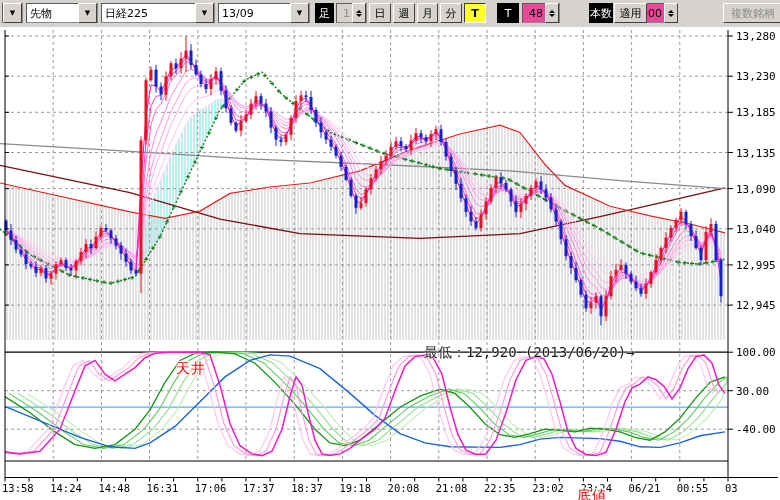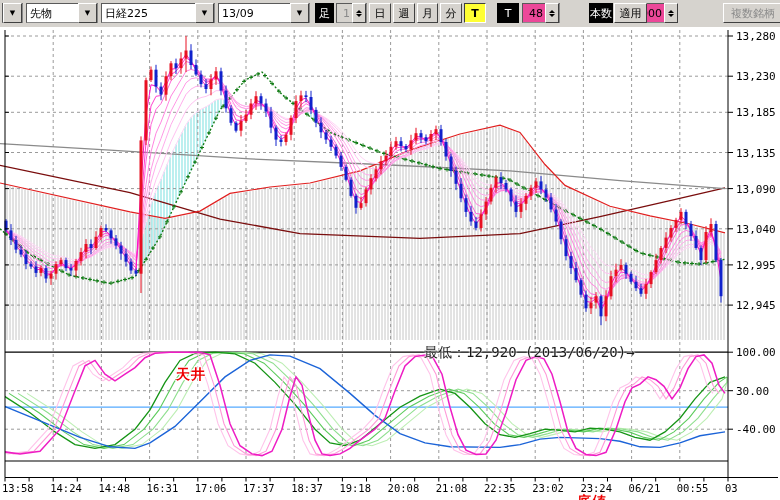--- a/index.html
+++ b/index.html
@@ -31,22 +31,22 @@
   .pbtn.disabled{color:#8a8a8a;}
   
   #chartwrap{position:absolute;left:0;top:27px;width:780px;height:473px;border-radius:30px;}
   .anno{position:absolute;white-space:nowrap;pointer-events:none;}
   .anno-max{left:178px;top:29px;color:#1a1a1a;font-size:11px;
             font-family:"DejaVu Sans Mono","Liberation Mono",monospace;
             text-shadow:0 0 2px #fff,0 0 2px #fff;}
   .anno-min{left:424px;top:317px;color:#1a1a1a;font-size:14px;
             font-family:"DejaVu Sans Mono","Liberation Mono",monospace;
             text-shadow:0 0 2px #fff,0 0 2px #fff;}
-  .anno-red{color:#ee0000;font-weight:bold;font-size:14px;letter-spacing:1px;
-            text-shadow:1px 1px 0 #fff,-1px -1px 0 #fff,1px -1px 0 #fff,-1px 1px 0 #fff;margin-top:6px;}
+  .anno-red{color:#ee0000;font-weight:normal;font-size:14px;letter-spacing:1px;
+            text-shadow:1px 1px 0 #fff,-1px -1px 0 #fff,1px -1px 0 #fff,-1px 1px 0 #fff;}
   .anno-ceiling{left:176px;top:333px;}
   .anno-bottom{left:577px;top:460px;}
 </style>
 </head>
 <body>
 
 <div class="toolbar">
   <div class="tb combo" style="left:2px;width:21px;">
     <span class="dbtn">▼</span>
   </div>

